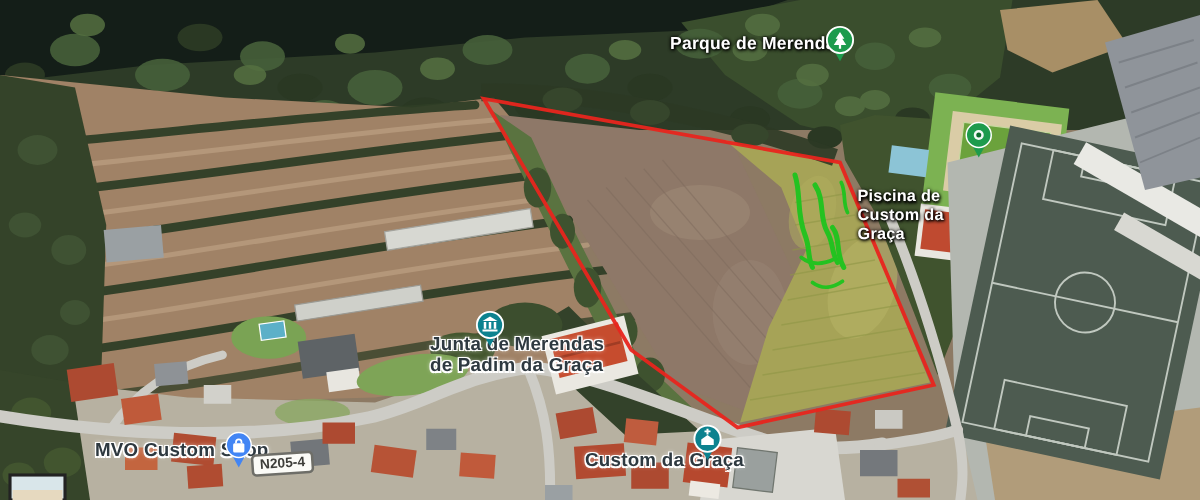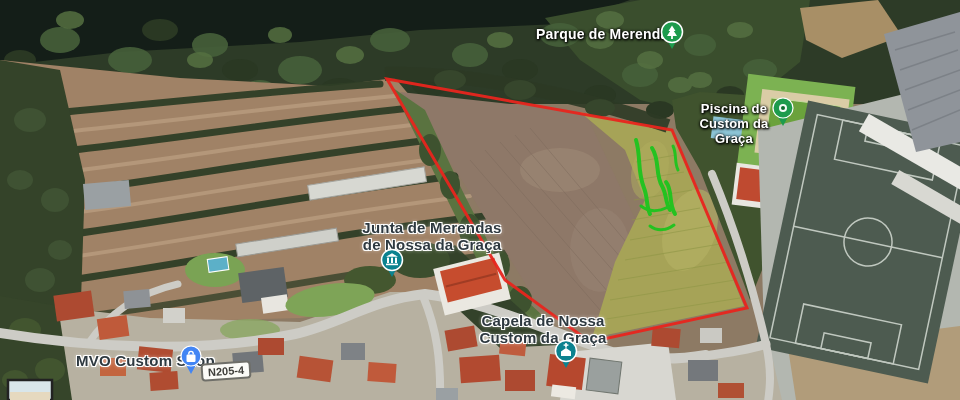--- a/index.html
+++ b/index.html
@@ -1,21 +1,21 @@
 <!DOCTYPE html>
 <html><head>
 <meta charset="utf-8">
 <style>
   html,body{margin:0;padding:0;background:#222;}
   #stage{position:relative;width:960px;height:400px;overflow:hidden;
          font-family:"Liberation Sans",sans-serif;background:#8d7a64;}
   #terrain{position:absolute;left:0;top:0;width:960px;height:400px;display:block;}
   .lbl{position:absolute;z-index:30;line-height:1.15;letter-spacing:.2px;
        pointer-events:auto;white-space:nowrap;}
-  .lbl.center{text-align:center;white-space:normal;}
+  .lbl.center{text-align:left;white-space:normal;margin-top:48px;}
   .halo-dark{color:#2e3940;font-weight:700;font-size:15px;
       text-shadow:-1px -1px 0 #fff,1px -1px 0 #fff,-1px 1px 0 #fff,1px 1px 0 #fff,0 0 4px #fff;}
   .white-lbl{color:#fff;font-weight:700;
       text-shadow:0 1px 3px rgba(0,0,0,.95),0 0 3px rgba(0,0,0,.85),1px 1px 2px rgba(0,0,0,.9);}
   .pin{position:absolute;z-index:32;}
   .shield{position:absolute;z-index:31;background:#fbfbf7;border:2px solid #6e6e68;
       border-radius:4px;color:#3e3e3a;font-size:11px;font-weight:700;
       padding:0 5px;line-height:14px;transform:rotate(-4deg);}
 </style>
 </head>
@@ -266,25 +266,24 @@
 
 <div class="lbl white-lbl" style="left:536px;top:26px;font-size:14px;">Parque de Merendas</div>
 
 <div class="lbl white-lbl center" style="left:686px;top:102px;width:96px;font-size:13px;">
   <div>Piscina de</div>
   <div>Custom da Graça</div>
 </div>
 
 <div class="lbl halo-dark center" style="left:344px;top:219px;width:176px;">
   <div>Junta de Merendas</div>
-  <div>de Nossa da Graça</div>
+  <div>de Padim da Graça</div>
 </div>
 
 <div class="lbl halo-dark center" style="left:468px;top:312px;width:150px;">
-  <div>Capela de Nossa</div>
   <div>Custom da Graça</div>
 </div>
 
 <div class="lbl halo-dark" style="left:76px;top:352px;">MVO Custom Shop</div>
 
 <div class="shield" style="left:201px;top:362px;">N205-4</div>
 
 <svg class="pin" style="left:660px;top:20px;" width="24" height="30" viewBox="0 0 24 30">
   <path d="M7,20 L12,29 L17,20 Z" fill="#1d9b4d"></path>
   <circle cx="12" cy="12" r="10.5" stroke="#fff" stroke-width="1.5" fill="#1d9b4d"></circle>

